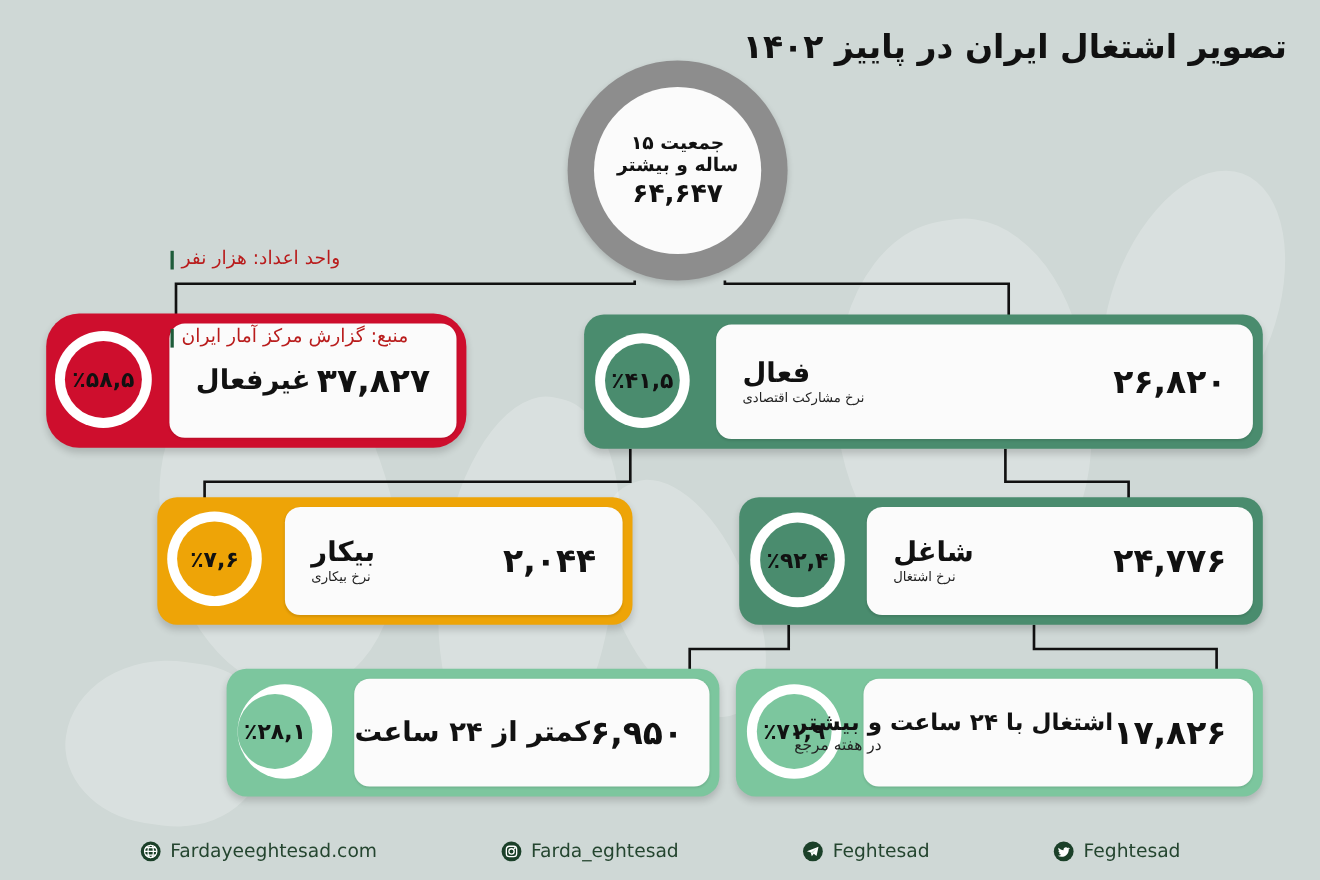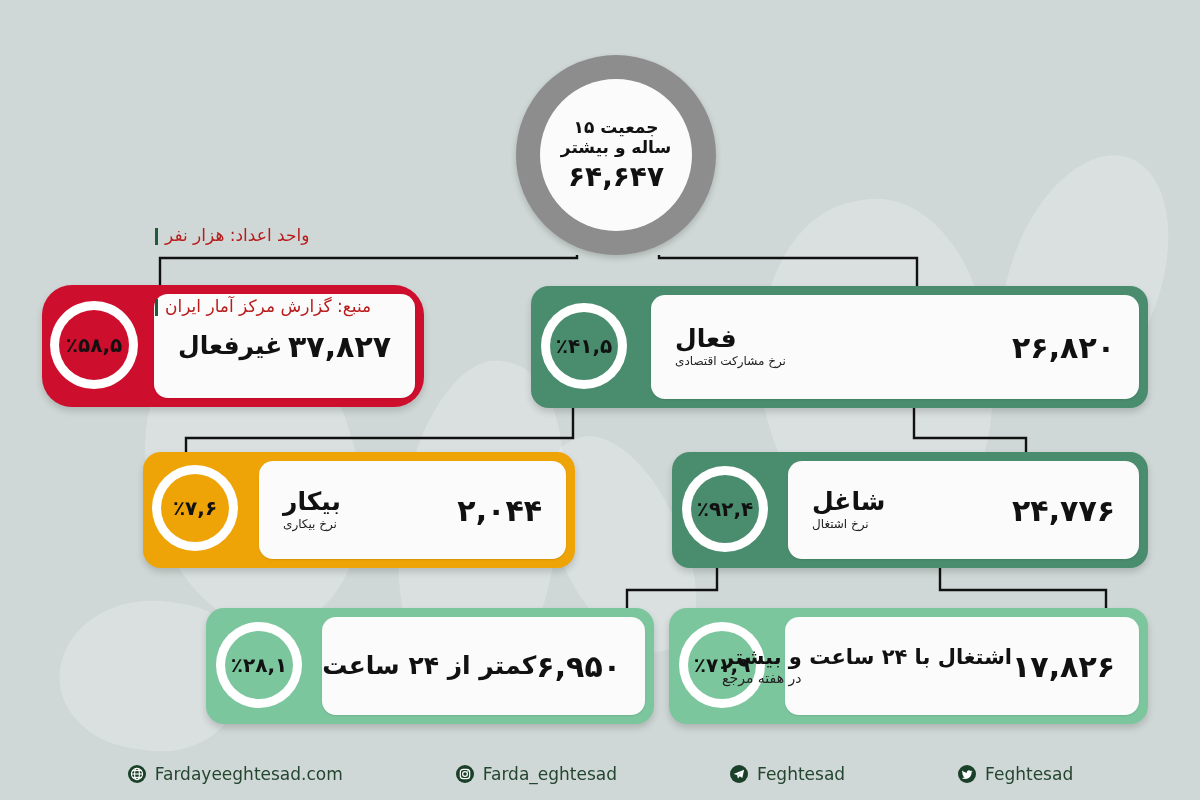--- a/index.html
+++ b/index.html
@@ -95,21 +95,21 @@
     text-align: center;
     line-height: 1.18;
   }
   #hub-label {
     font-size: 17px;
     font-weight: bold;
     color: #111;
     max-width: 120px;
   }
   #hub-value {
-    font-size: 28px;
+    font-size: 24px;
     font-weight: bold;
     color: #111;
     margin-top: 2px;
     letter-spacing: -0.5px;
   }
 
   
   #meta {
     position: absolute;
     left: 155px;
@@ -257,21 +257,21 @@
   #node-unemployed .badge { left: 9px;  top: 13px; width: 86px; height: 86px; }
   #node-unemployed .ring  { width: 68px; height: 68px; }
 
   #node-employed { left: 672px; top: 452px; width: 476px; height: 116px; }
   #node-employed .pill  { right: 9px; left: 116px; }
   #node-employed .badge { left: 10px; top: 14px; width: 86px; height: 86px; }
   #node-employed .ring  { width: 68px; height: 68px; }
 
   #node-under24 { left: 206px; top: 608px; width: 448px; height: 116px; }
   #node-under24 .pill  { right: 9px; left: 116px; }
-  #node-under24 .badge { left: 10px; top: 14px; width: 86px; height: 86px; }
+  #node-under24 .badge { left: 10px; top: 14px; width: 86px; height: 86px; justify-content: flex-end; }
   #node-under24 .ring  { width: 68px; height: 68px; }
 
   #node-over24 { left: 669px; top: 608px; width: 479px; height: 116px; }
   #node-over24 .pill  { right: 9px; left: 116px; }
   #node-over24 .badge { left: 10px; top: 14px; width: 86px; height: 86px; }
   #node-over24 .ring  { width: 68px; height: 68px; }
 
   #node-over24 .nlabel { font-size: 21px; line-height: 1.1; text-align: right; }
   #node-over24 .nsub   { font-size: 14px; }
   #node-under24 .nlabel { font-size: 25px; }
@@ -325,20 +325,21 @@
       <path d="M 573,408 L 573,438 L 186,438 L 186,454"></path>
 
       <path d="M 914,408 L 914,438 L 1026,438 L 1026,454"></path>
 
       <path d="M 717,568 L 717,590 L 627,590 L 627,610"></path>
 
       <path d="M 940,568 L 940,590 L 1106,590 L 1106,610"></path>
     </g>
   </svg>
 
+  <div id="title">تصویر اشتغال ایران در پاییز ۱۴۰۲</div>
 
   <div id="meta">
     <div id="meta-lines">
       <div class="meta-line">
         <span class="meta-bar"></span>
         <span>واحد اعداد: هزار نفر</span>
       </div>
       <div class="meta-line">
         <span class="meta-bar"></span>
         <span>منبع: گزارش مرکز آمار ایران</span>

